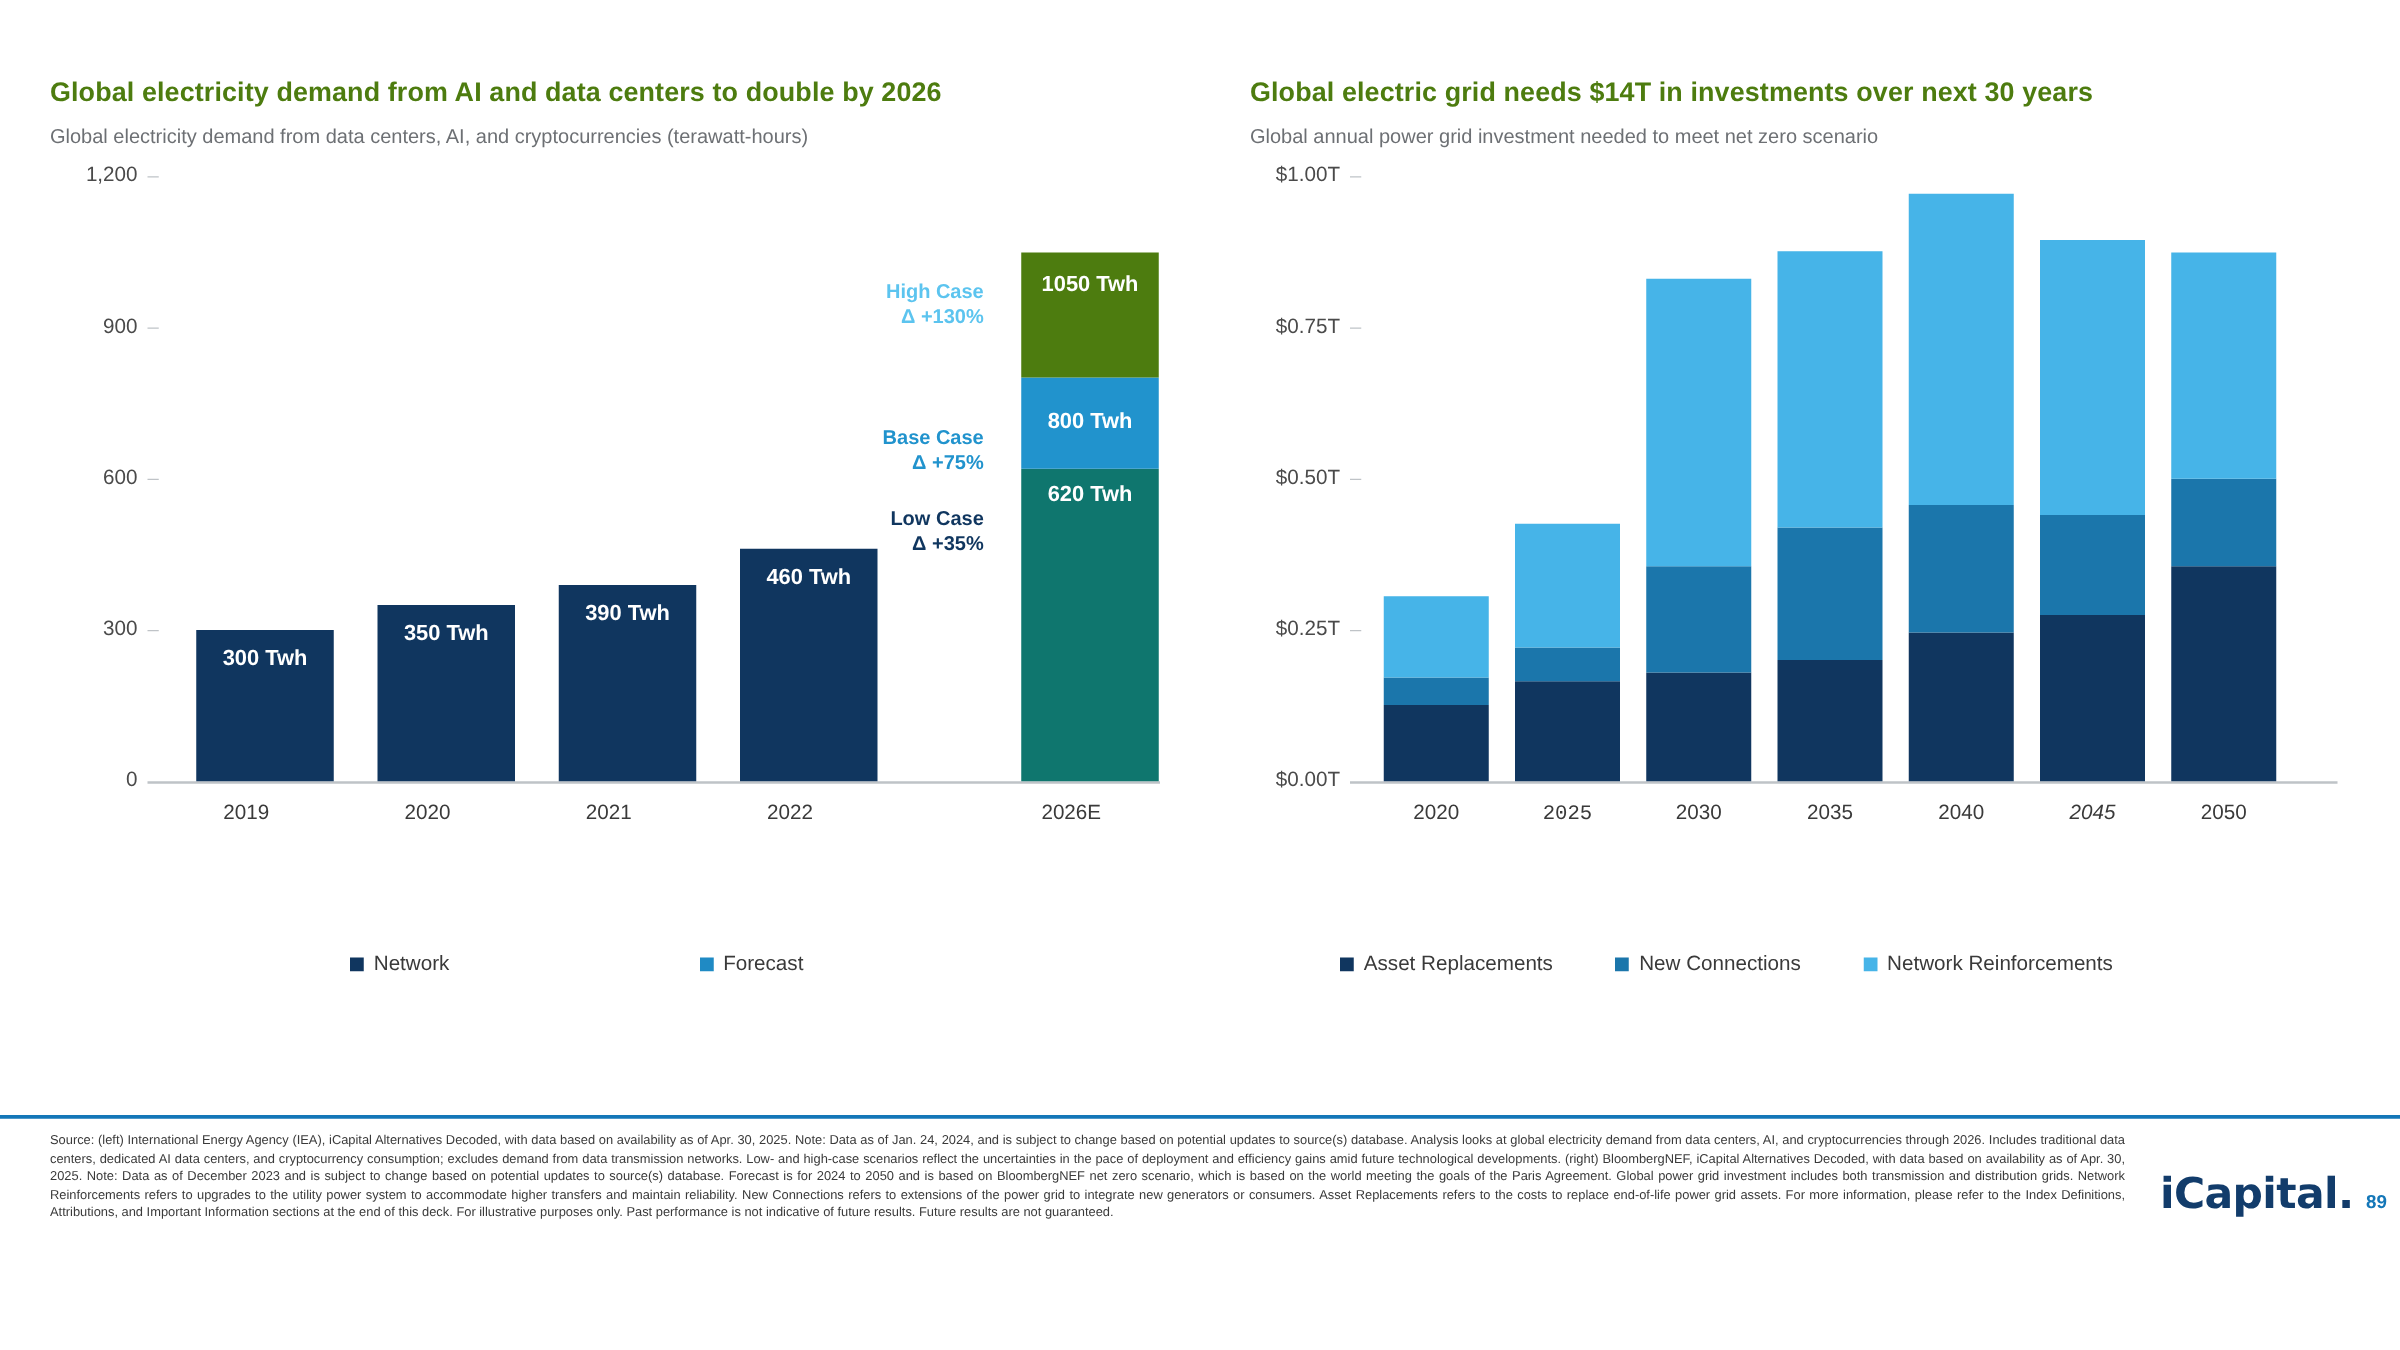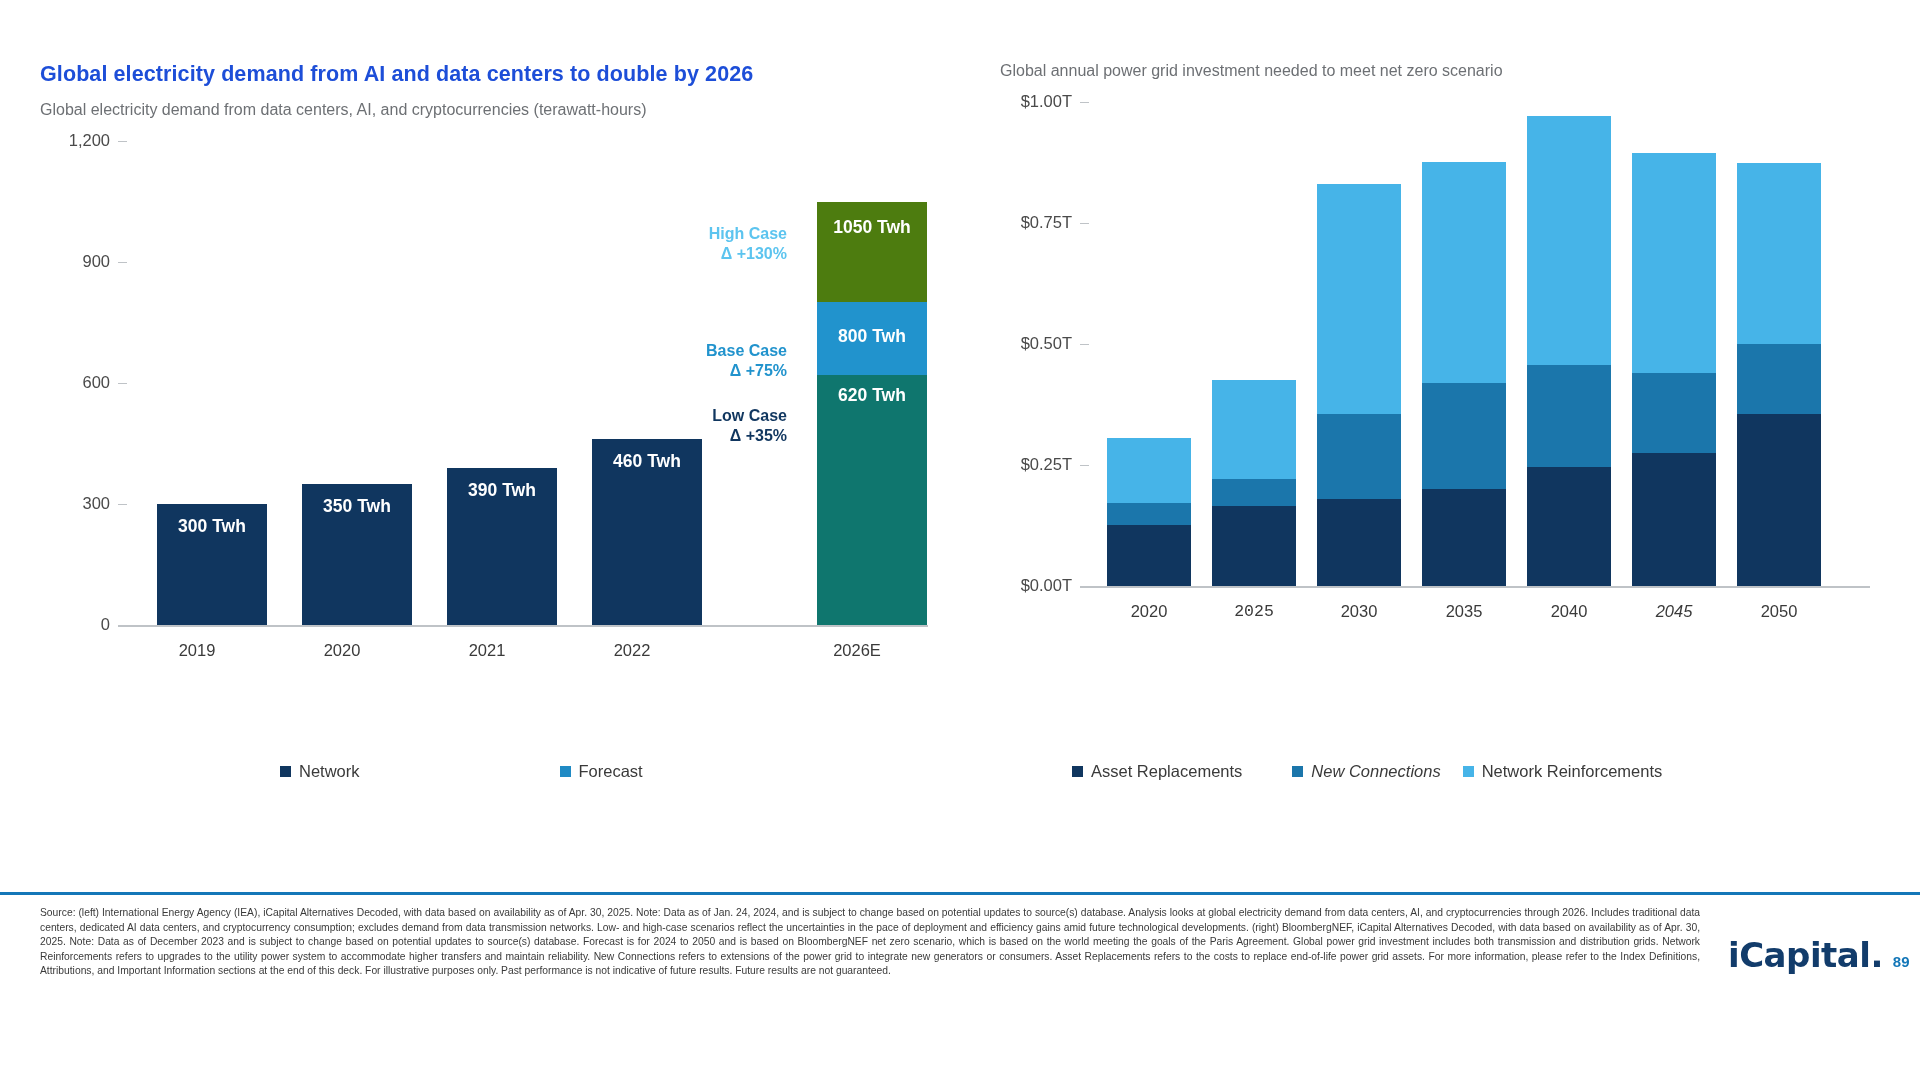--- a/index.html
+++ b/index.html
@@ -15,21 +15,21 @@
     width: 1920px; height: 1080px;
     background: #ffffff;
   }
 
   
   .panel { position: absolute; top: 62px; }
   #panel-left  { left: 40px;  width: 920px; }
   #panel-right { left: 1000px; width: 880px; }
 
   .panel-title {
-    color: #1d4ed8;
+    color: #4d7c0f;
     font-size: 21.5px;
     font-weight: bold;
     letter-spacing: 0.1px;
     margin: 0 0 14px 0;
     white-space: nowrap;
   }
   .panel-sub {
     color: #6d7074;
     font-size: 16px;
     margin: 0;
@@ -221,20 +221,21 @@
         <span>Network</span>
       </div>
       <div class="legend-item">
         <span class="swatch" style="background:#1f8ac4;"></span>
         <span>Forecast</span>
       </div>
     </div>
   </div>
 
   <div class="panel" id="panel-right">
+    <div class="panel-title">Global electric grid needs $14T in investments over next 30 years</div>
     <div class="panel-sub">Global annual power grid investment needed to meet net zero scenario</div>
 
     <div class="plot" id="right-plot" style="width:880px; height:560px;">
 
       <div class="axis-label" style="left:-10px; top:-10px; width:82px;">$1.00T</div>
       <div class="axis-label" style="left:-10px; top:111px; width:82px;">$0.75T</div>
       <div class="axis-label" style="left:-10px; top:232px; width:82px;">$0.50T</div>
       <div class="axis-label" style="left:-10px; top:353px; width:82px;">$0.25T</div>
       <div class="axis-label" style="left:-10px; top:474px; width:82px;">$0.00T</div>
 
@@ -296,21 +297,21 @@
       <div class="x-label" style="left:527px; top:500px; width:84px;">2040</div>
       <div class="x-label" style="left:632px; top:500px; width:84px;font-style:italic;">2045</div>
       <div class="x-label" style="left:737px; top:500px; width:84px;">2050</div>
     </div>
 
     <div class="legend" style="left:72px; top:700px;">
       <div class="legend-item" style="margin-right:50px;">
         <span class="swatch" style="background:#10365f;"></span>
         <span>Asset Replacements</span>
       </div>
-      <div class="legend-item" style="margin-right:22px;font-style:italic;">
+      <div class="legend-item" style="margin-right:50px;">
         <span class="swatch" style="background:#1b76ab;"></span>
         <span>New Connections</span>
       </div>
       <div class="legend-item">
         <span class="swatch" style="background:#46b4e8;"></span>
         <span>Network Reinforcements</span>
       </div>
     </div>
   </div>
 

